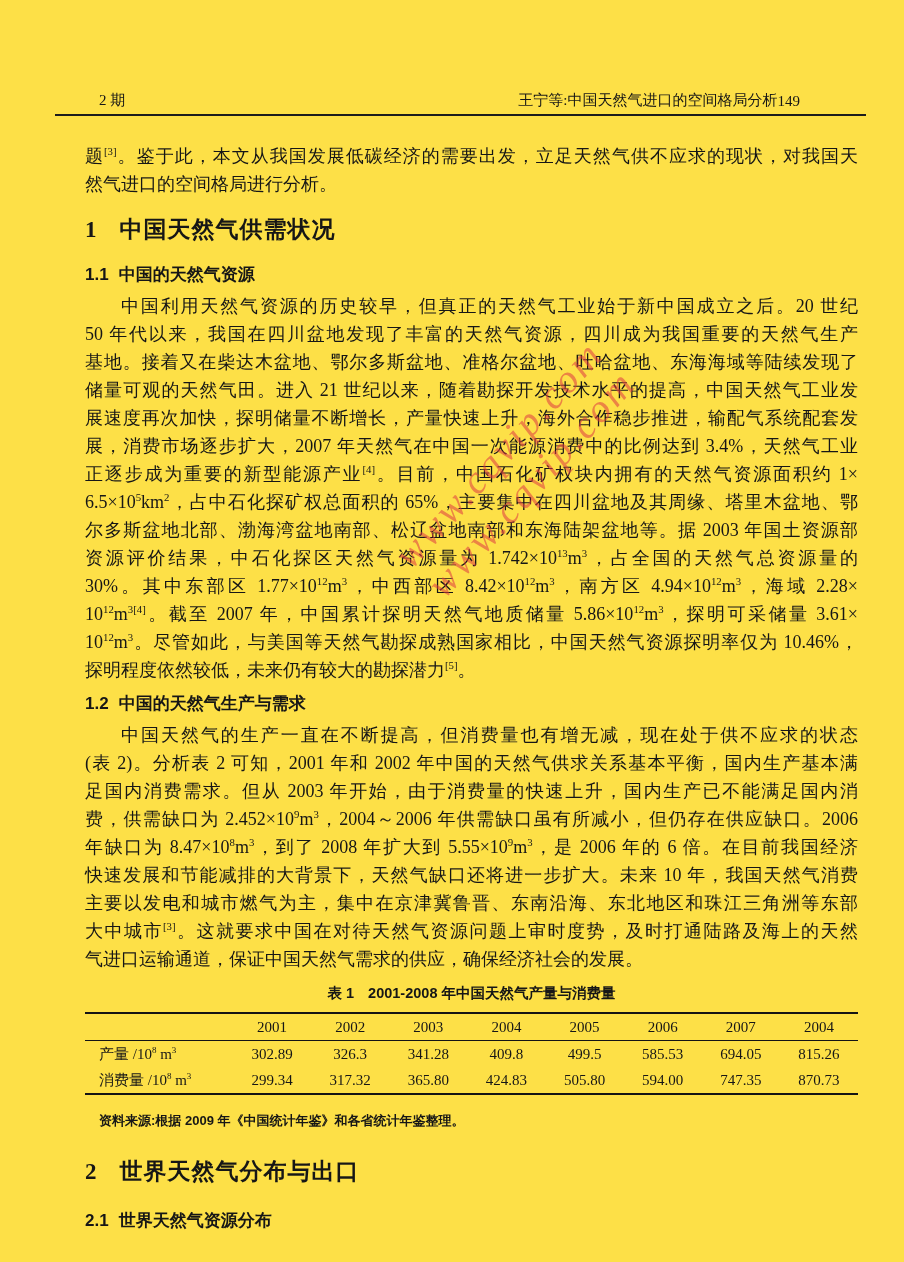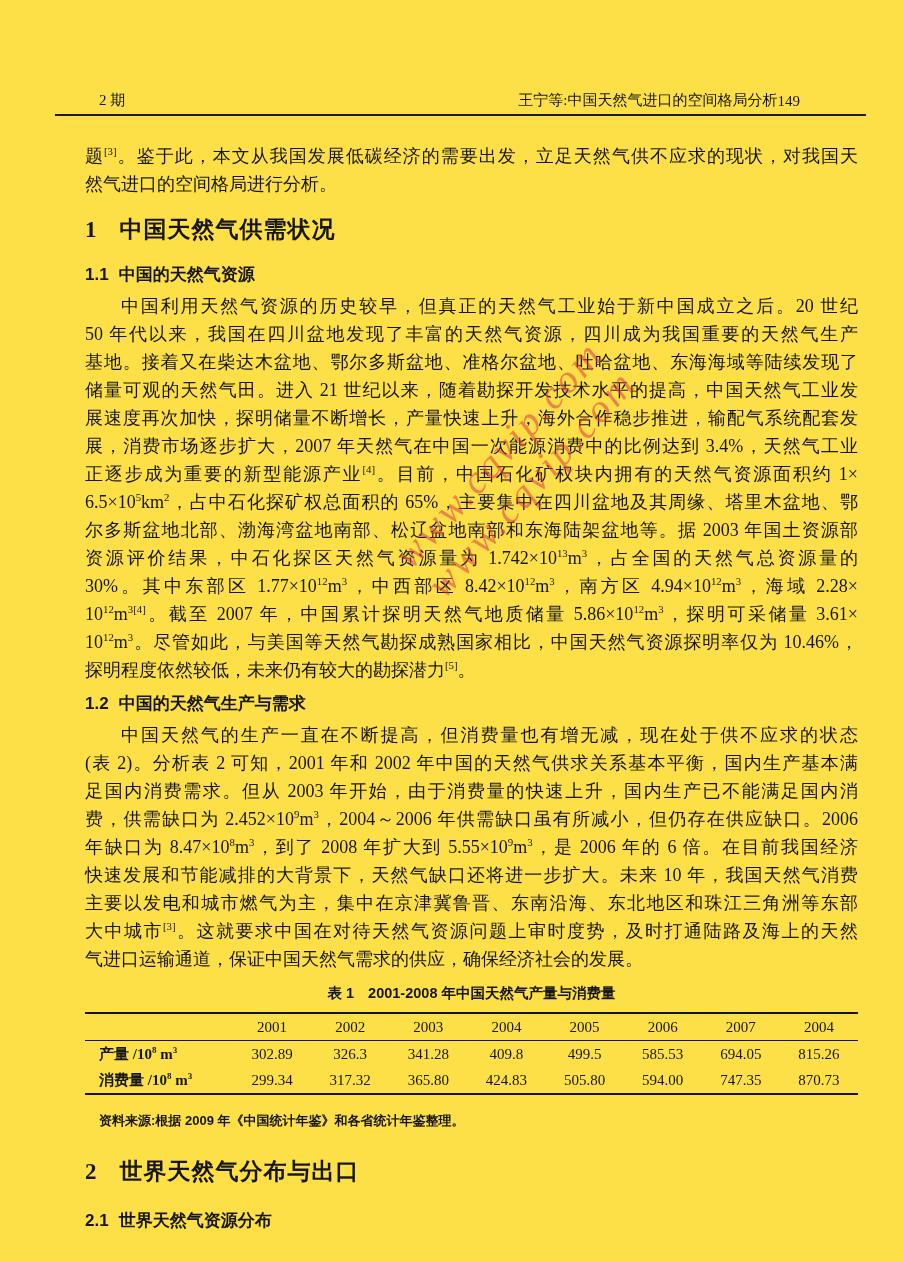--- a/index.html
+++ b/index.html
@@ -70,21 +70,21 @@
   }
   .tbl-caption .lbl{margin-right:14px;}
   .datatable{
     margin-top:9px;
     border-top:2.6px solid #141414;
     border-bottom:2.6px solid #141414;
     font-size:15px;
   }
   .t-row{display:flex;align-items:center;height:26px;}
   .t-row.head{border-bottom:1.6px solid #141414;}
-  .t-label{width:148px;padding-left:14px;box-sizing:border-box;font-weight:bold;}
+  .t-label{width:148px;padding-left:14px;box-sizing:border-box;}
   .t-cell{flex:1;text-align:center;}
   .tbl-source{
     margin-top:17px;
     padding-left:14px;
     font-family:"Liberation Sans", sans-serif;
     font-weight:bold;
     font-size:13px;
     line-height:18px;
   }
   

